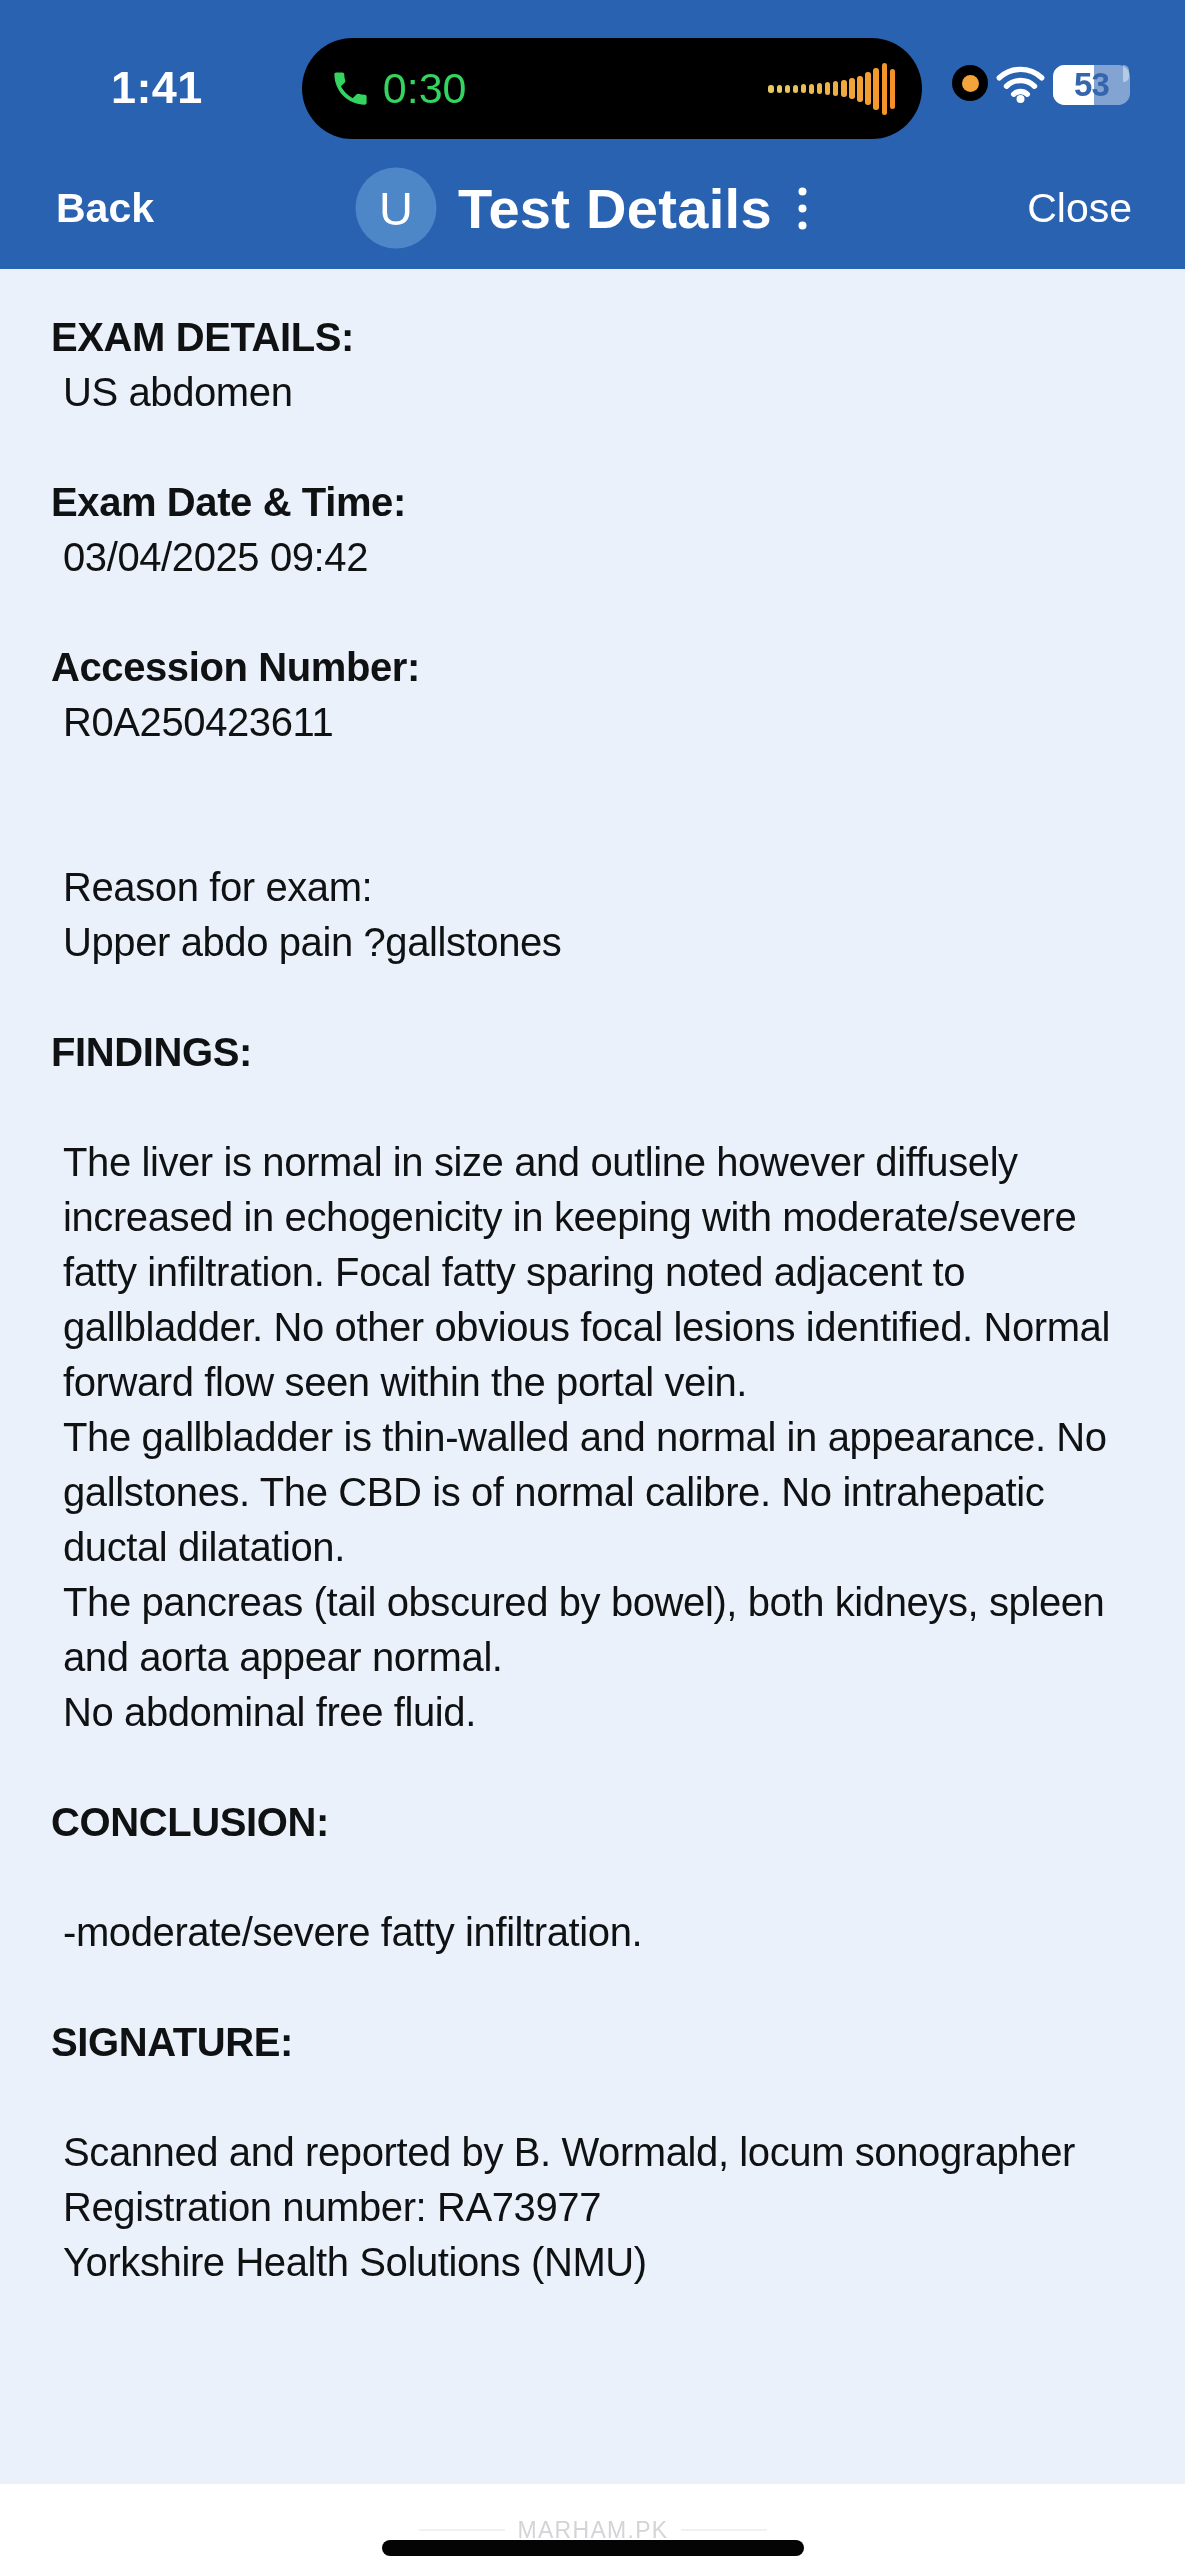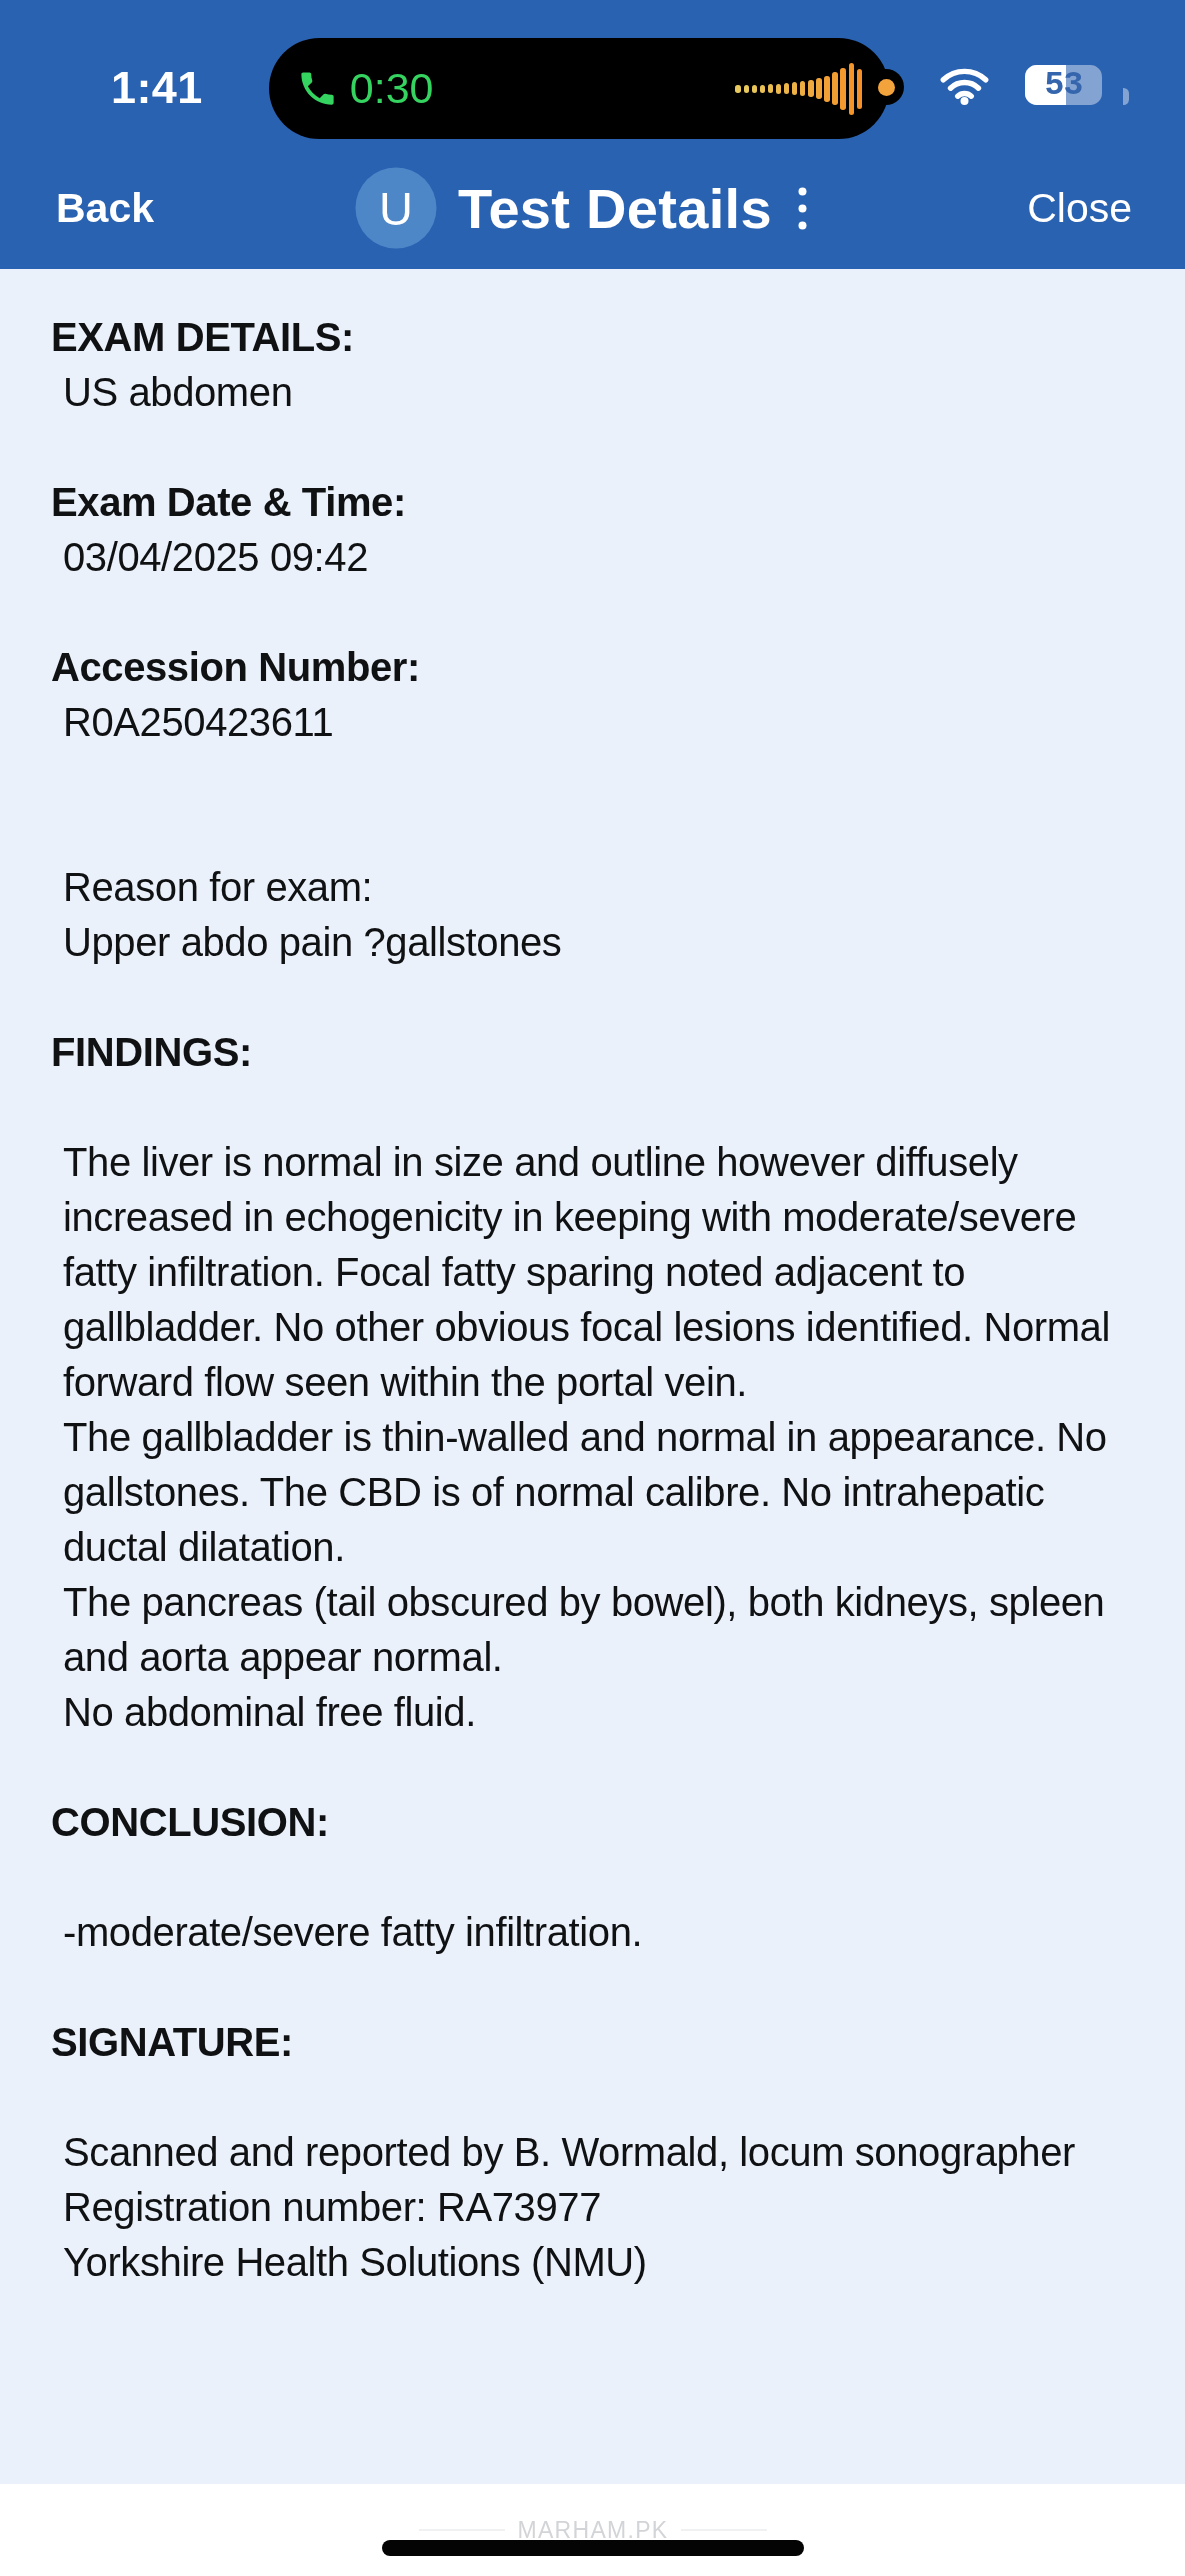--- a/index.html
+++ b/index.html
@@ -25,31 +25,31 @@
   .top{
     position:absolute;top:0;left:0;width:1186px;height:269px;
     background:var(--blue);
   }
   .statusbar{position:relative;width:100%;height:146px;}
   .status-time{
     position:absolute;left:111px;top:88px;transform:translateY(-50%);
     color:#fff;font-size:45px;font-weight:700;letter-spacing:0.4px;
   }
   .island{
-    position:absolute;left:269px;top:38px;width:620px;height:101px;
+    position:absolute;left:302px;top:38px;width:620px;height:101px;
     background:#000;border-radius:51px;
     display:flex;align-items:center;padding:0 27px;
   }
   .phone-glyph{width:43px;height:43px;flex:0 0 auto;}
   .call-duration{color:var(--green);font-size:43px;font-weight:500;margin-left:10.8px;}
   .waveform{margin-left:auto;display:flex;align-items:center;gap:2.7px;height:100%;}
   .waveform .bar{width:5.4px;border-radius:2.7px;}
   .status-right{
     position:absolute;right:57px;top:85px;transform:translateY(-50%);
-    display:flex;align-items:flex-end;gap:36px;font-family:Liberation Mono, monospace;
+    display:flex;align-items:flex-start;gap:8px;
   }
   .mic-dot{
     width:36px;height:36px;border-radius:50%;background:#000;
     display:flex;align-items:center;justify-content:center;
   }
   .mic-dot i{display:block;width:17px;height:17px;border-radius:50%;background:var(--orange);}
   .wifi{width:49px;height:38px;}
   .battery{
     position:relative;width:77px;height:40px;border-radius:11.7px;
     background:rgba(255,255,255,0.42);overflow:hidden;flex:0 0 auto;

